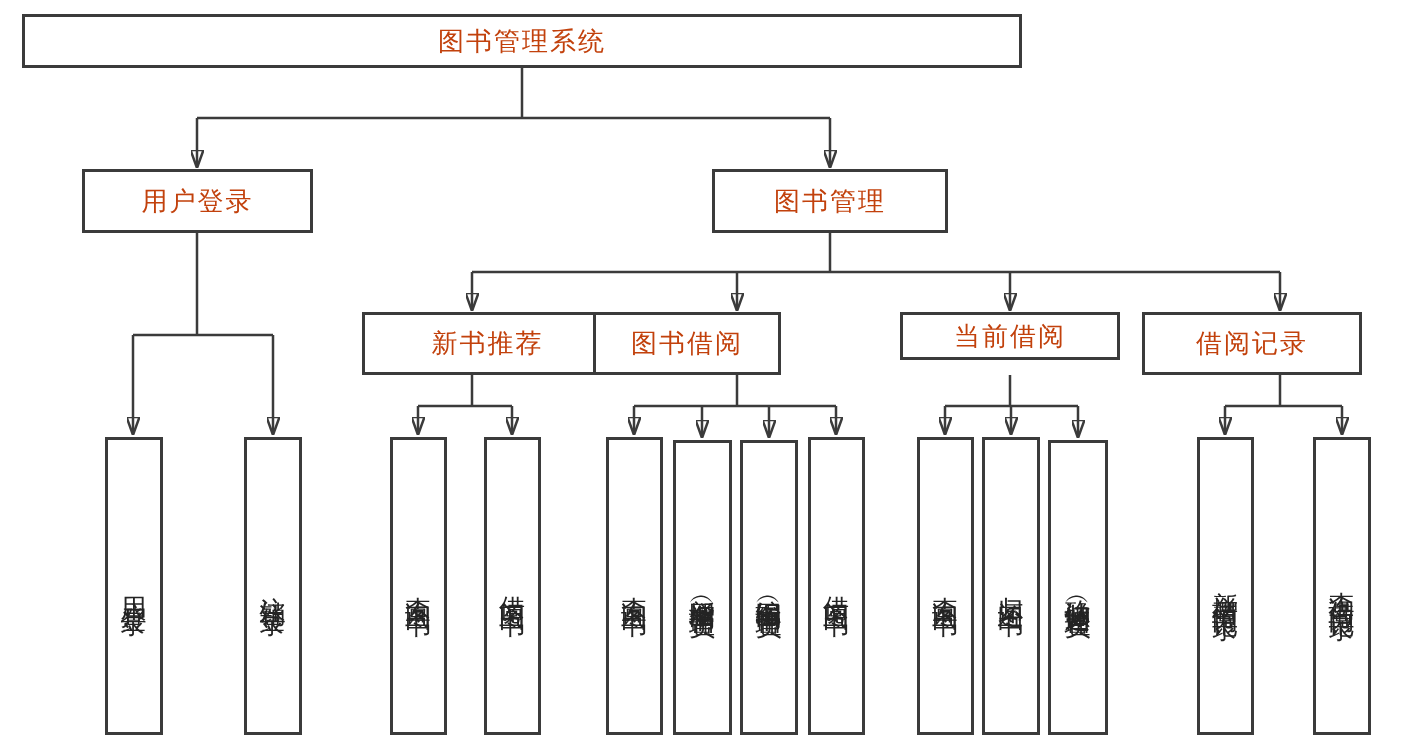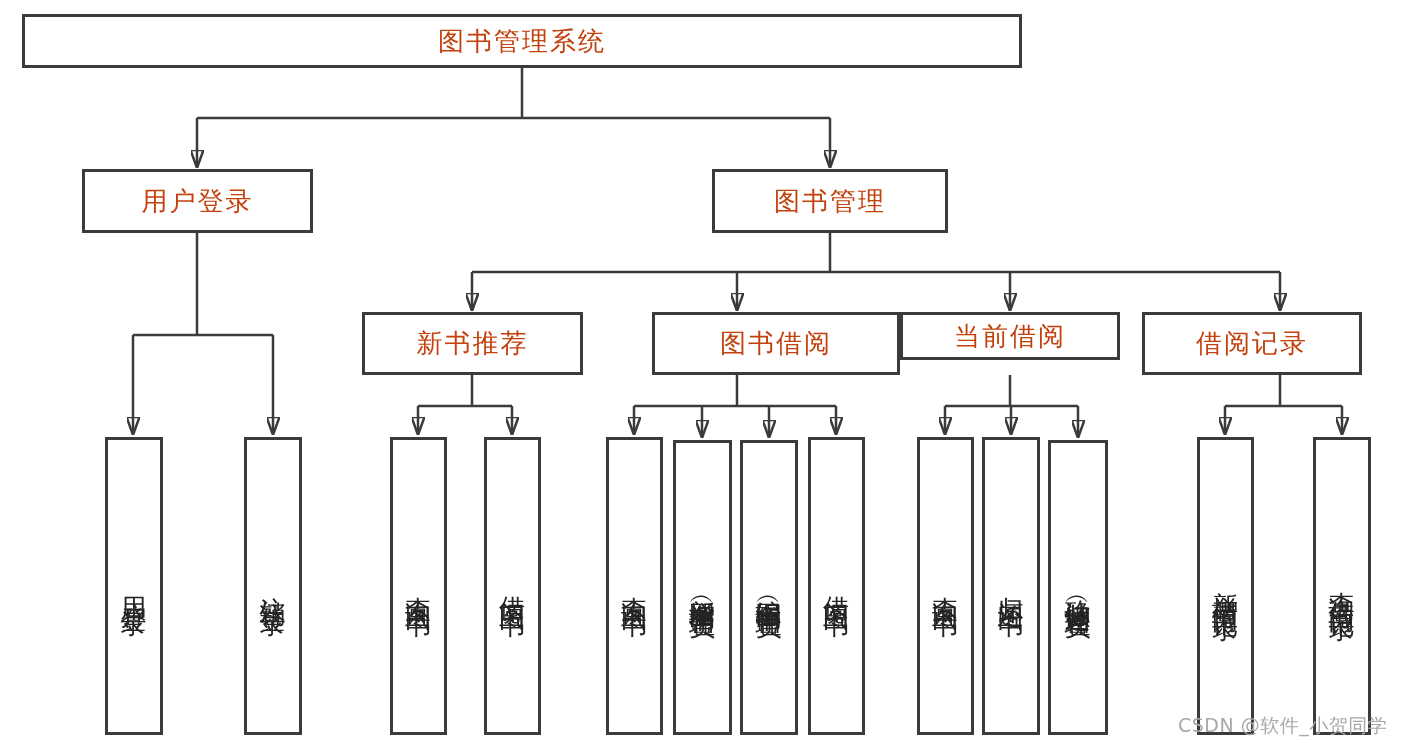--- a/index.html
+++ b/index.html
@@ -105,24 +105,24 @@
     <span>图书管理系统</span>
   </div>
 
   <div class="box h" style="left:82px;top:169px;width:231px;height:64px">
     <span>用户登录</span>
   </div>
   <div class="box h" style="left:712px;top:169px;width:236px;height:64px">
     <span>图书管理</span>
   </div>
 
-  <div class="box h" style="left:362px;top:312px;width:221px;height:63px">
+  <div class="box h" style="left:362px;top:312px;width:251px;height:63px">
     <span>新书推荐</span>
   </div>
-  <div class="box h" style="left:652px;top:312px;width:248px;height:63px">
+  <div class="box h" style="left:593px;top:312px;width:188px;height:63px">
     <span>图书借阅</span>
   </div>
   <div class="box h" style="left:900px;top:312px;width:220px;height:48px">
     <span>当前借阅</span>
   </div>
   <div class="box h" style="left:1142px;top:312px;width:220px;height:63px">
     <span>借阅记录</span>
   </div>
 
   <div class="box v" style="left:105px;top:437px;width:58px;height:298px">
@@ -162,15 +162,14 @@
     <span>确认归还（管理员）</span>
   </div>
 
   <div class="box v" style="left:1197px;top:437px;width:57px;height:298px">
     <span>新增借阅记录</span>
   </div>
   <div class="box v" style="left:1313px;top:437px;width:58px;height:298px">
     <span>查询借阅记录</span>
   </div>
 
-  <div class="watermark">CSDN @软件_小贺同学</div>
 
 </div>
 
 </body></html>

